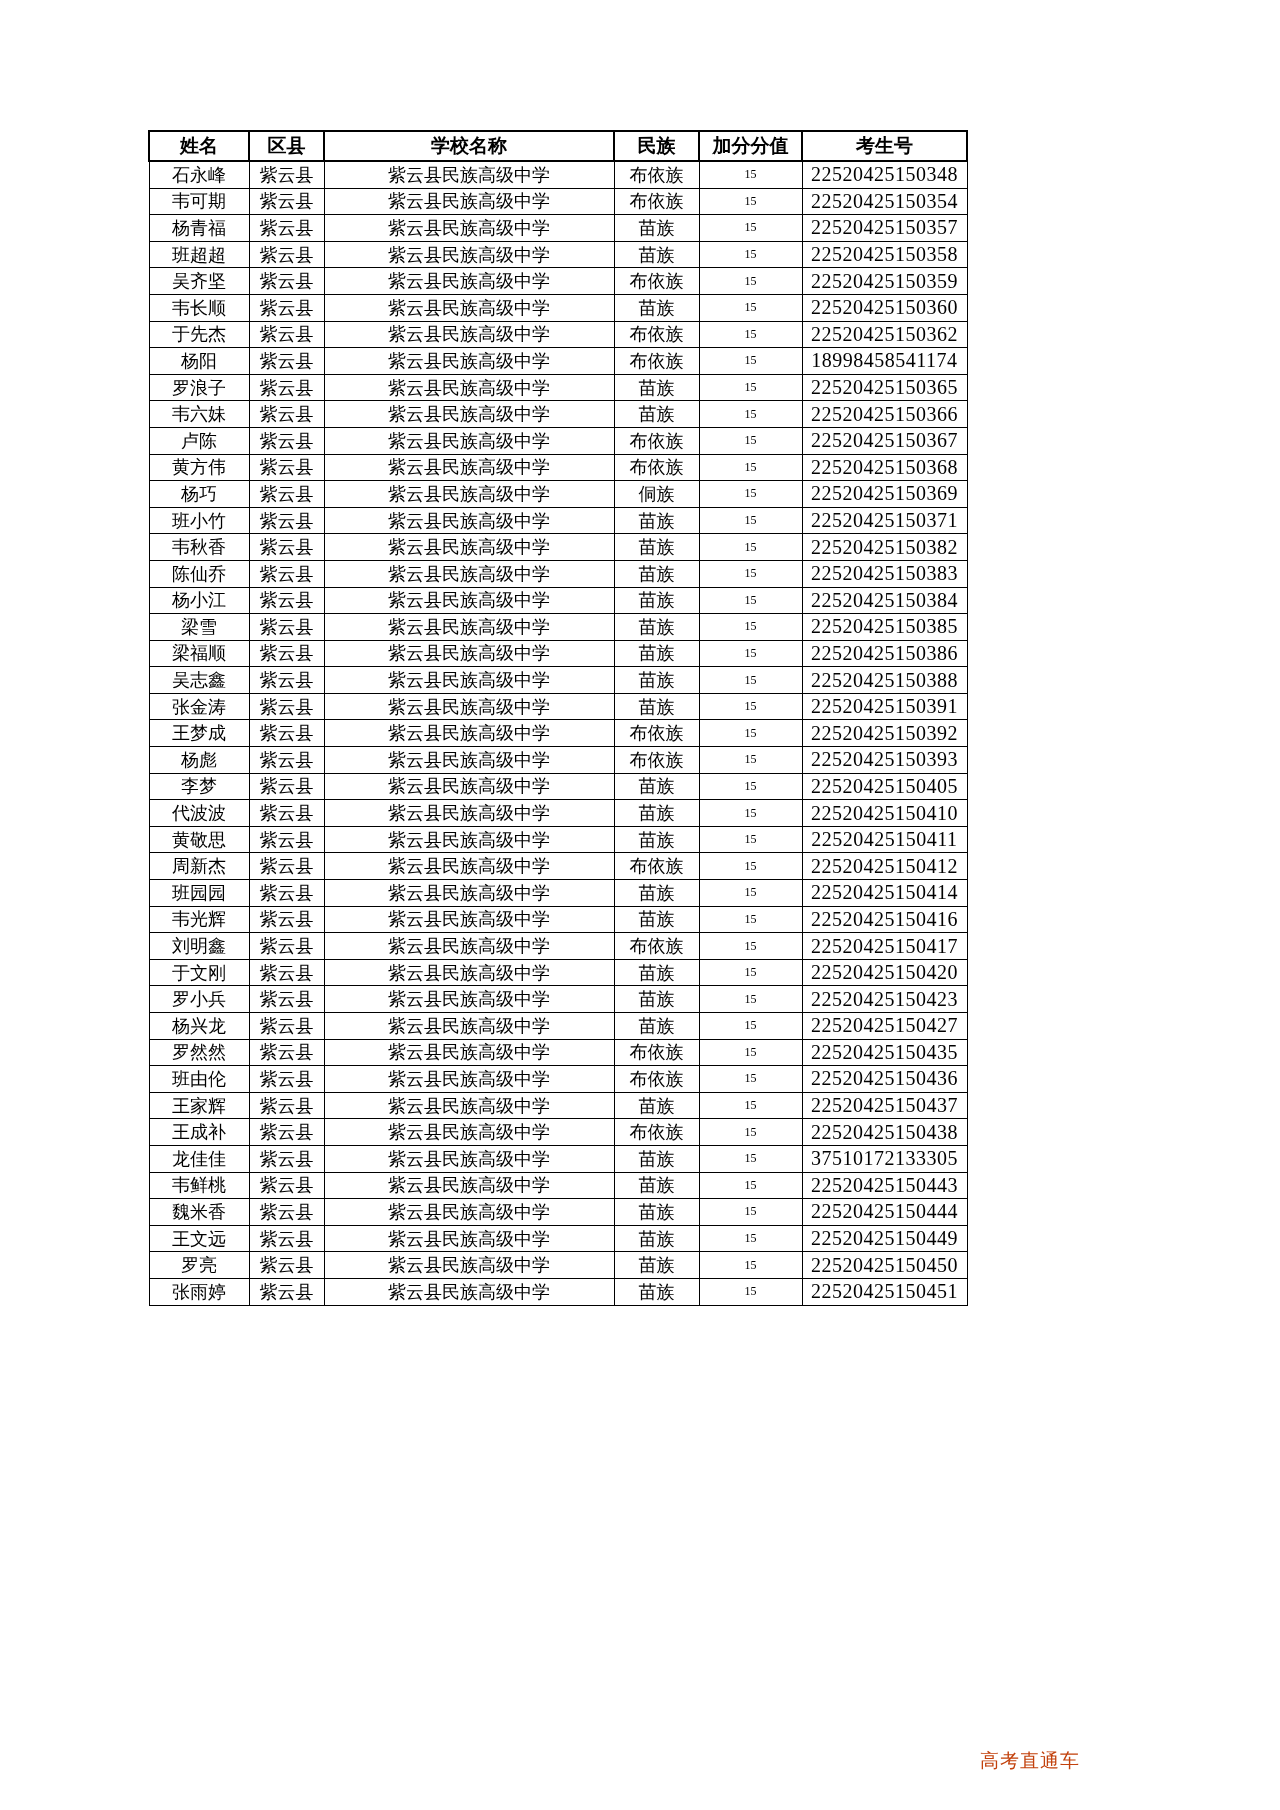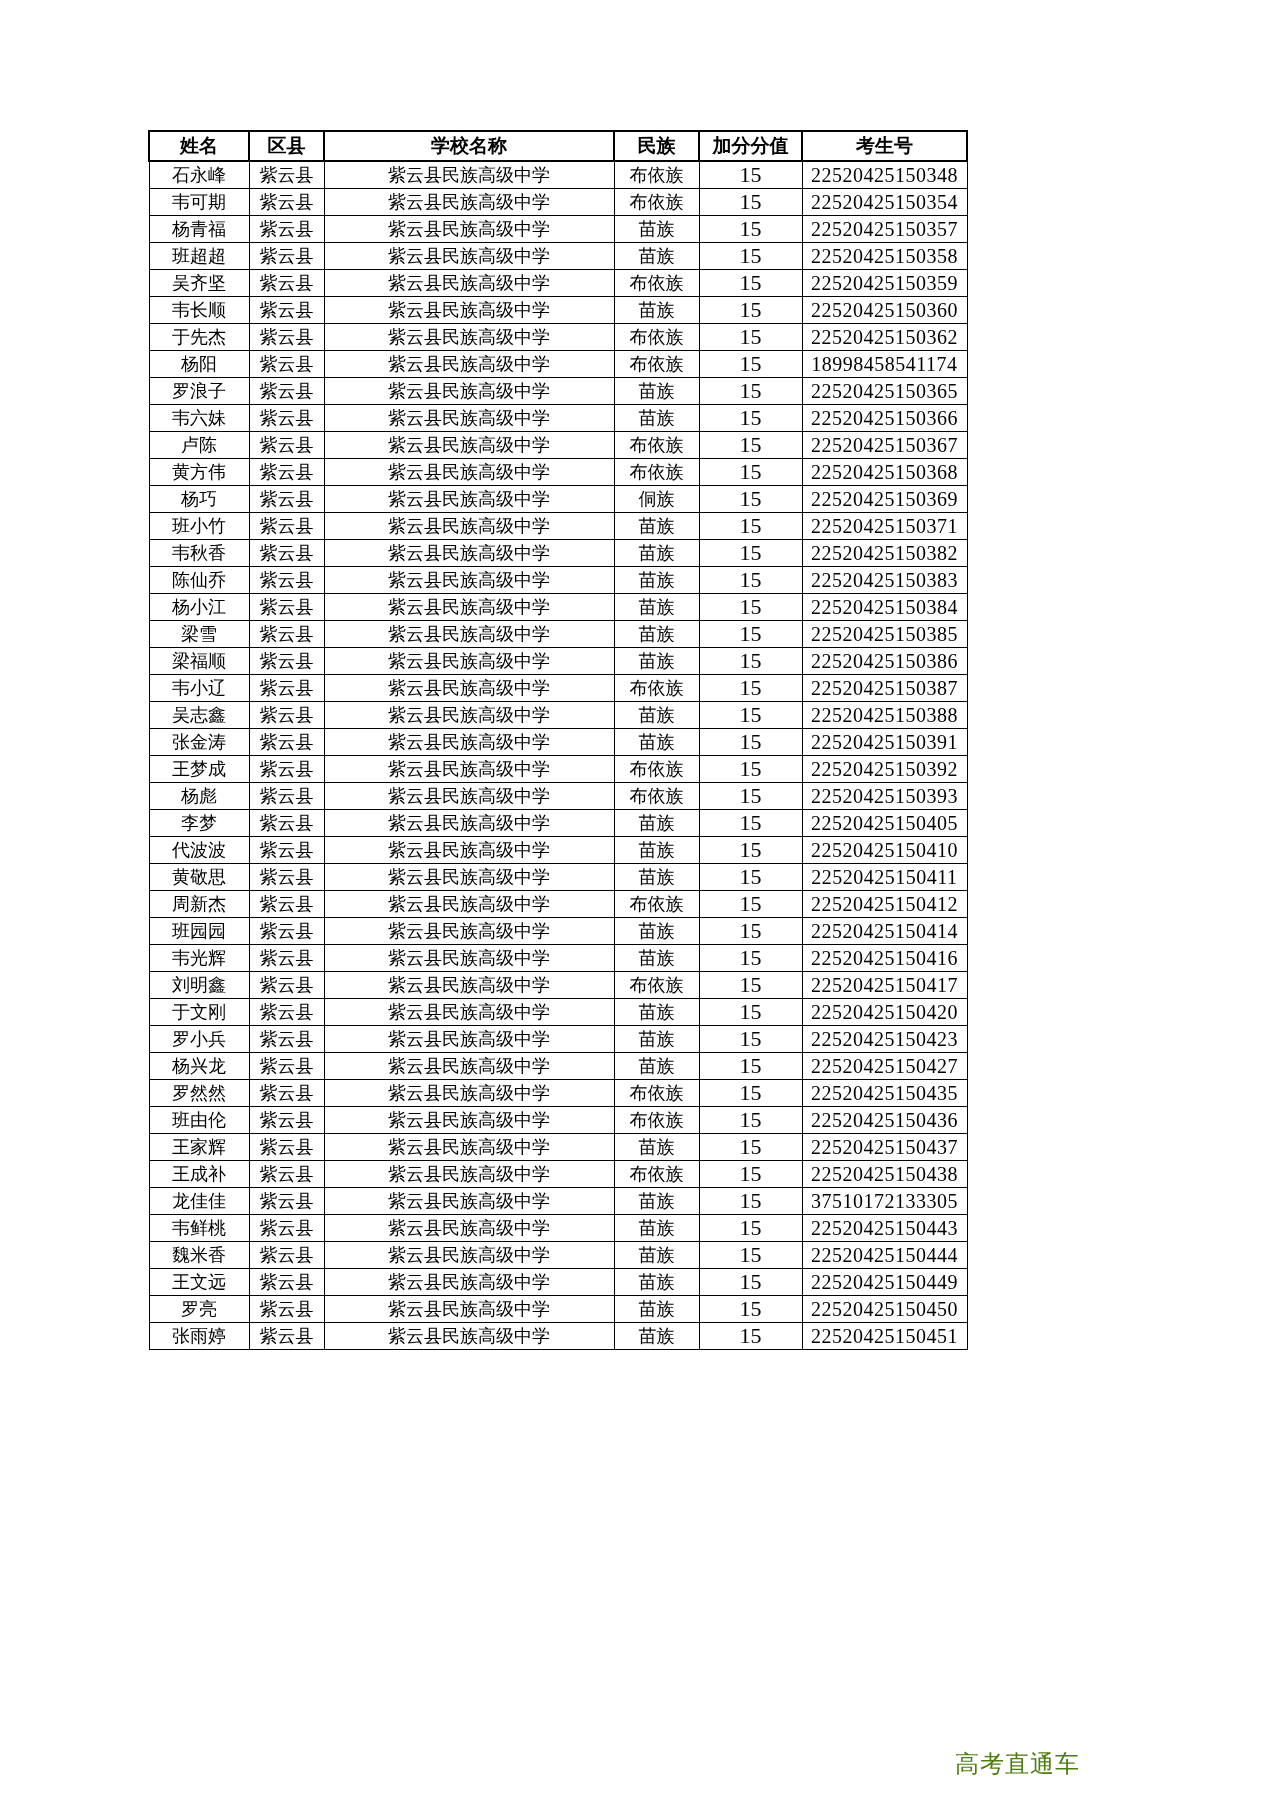--- a/index.html
+++ b/index.html
@@ -46,29 +46,29 @@
   .col-county { width: 75px;  }
   .col-school { width: 290px; }
   .col-ethnic { width: 85px;  }
   .col-points { width: 103px; }
   .col-id     { width: 165px; }
   .data-table td.cell-id {
     font-size: 20px;
     letter-spacing: 0.5px;
   }
   .data-table td.cell-points {
-    font-size: 22px;
+    font-size: 12px;
     font-family: Liberation Serif, serif;
   }
   .watermark {
     position: absolute;
     right: 200px;
     top: 1748px;
-    font-size: 24px;
-    color: #4d7c0f;
+    font-size: 19px;
+    color: #c2410c;
     font-family: "Liberation Sans", "DejaVu Sans", sans-serif;
     letter-spacing: 1px;
   }
 </style>
 </head>
 <body>
 
 <div class="page">
 
   <table class="data-table">
@@ -237,28 +237,20 @@
         </tr>
         <tr>
           <td class="cell-name">梁福顺</td>
           <td class="cell-county">紫云县</td>
           <td class="cell-school">紫云县民族高级中学</td>
           <td class="cell-ethnic">苗族</td>
           <td class="cell-points">15</td>
           <td class="cell-id">22520425150386</td>
         </tr>
         <tr>
-          <td class="cell-name">韦小辽</td>
-          <td class="cell-county">紫云县</td>
-          <td class="cell-school">紫云县民族高级中学</td>
-          <td class="cell-ethnic">布依族</td>
-          <td class="cell-points">15</td>
-          <td class="cell-id">22520425150387</td>
-        </tr>
-        <tr>
           <td class="cell-name">吴志鑫</td>
           <td class="cell-county">紫云县</td>
           <td class="cell-school">紫云县民族高级中学</td>
           <td class="cell-ethnic">苗族</td>
           <td class="cell-points">15</td>
           <td class="cell-id">22520425150388</td>
         </tr>
         <tr>
           <td class="cell-name">张金涛</td>
           <td class="cell-county">紫云县</td>

